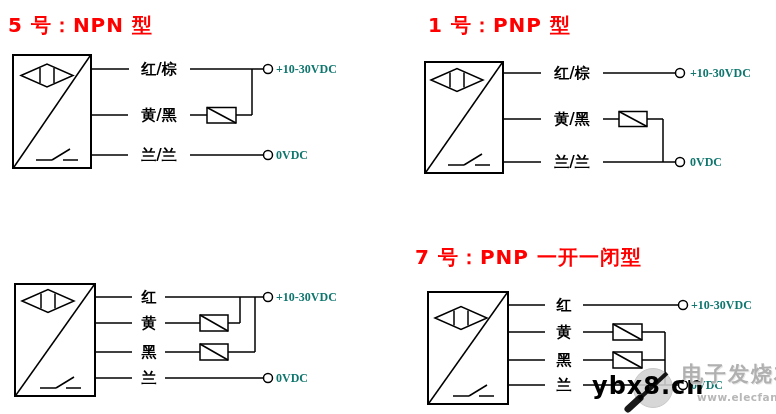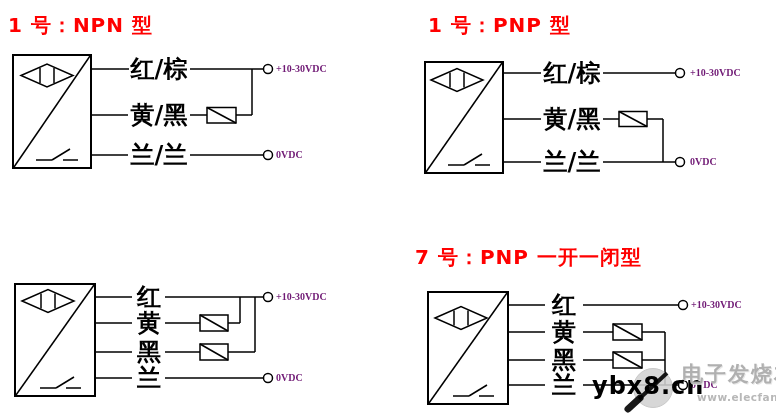--- a/index.html
+++ b/index.html
@@ -2,23 +2,23 @@
 <html><head>
 <meta charset="utf-8">
 <style>
   html,body{margin:0;padding:0;background:#fff;}
   .stage{position:relative;width:776px;height:414px;background:#ffffff;overflow:hidden;
          font-family:"DejaVu Sans","Liberation Sans",sans-serif;}
   .stage svg{position:absolute;left:0;top:0;}
   .abs{position:absolute;white-space:nowrap;}
   .title{color:#ff0000;font-weight:bold;font-size:20px;letter-spacing:1px;
          font-family:"DejaVu Sans",sans-serif;}
-  .wire-label{color:#000;font-weight:bold;font-size:24px;line-height:24px;
+  .wire-label{color:#000;font-weight:bold;font-size:15px;line-height:24px;
               transform:translateX(-50%);font-family:"DejaVu Sans",sans-serif;}
-  .term{color:#701a75;font-weight:bold;font-size:10px;line-height:16px;
+  .term{color:#0f766e;font-weight:bold;font-size:12px;line-height:16px;
         font-family:"Liberation Serif","DejaVu Serif",serif;}
   .wm-site{color:#000;font-weight:bold;font-size:24px;letter-spacing:1px;
            font-family:"DejaVu Sans",sans-serif;}
   .wm-brand{color:#b0b0b0;font-weight:bold;font-size:21px;letter-spacing:2px;
             text-shadow:1px 1px 0 #e8e8e8;}
   .wm-url{color:#b8b8b8;font-weight:bold;font-size:10.5px;letter-spacing:0.5px;}
   line,rect.box,rect.load,polygon{stroke:#000;fill:none;}
 </style>
 </head>
 <body>
@@ -174,21 +174,21 @@
       <circle cx="683" cy="385" r="4.5" fill="#fff" stroke-width="1.5"></circle>
     </g>
 
     <g>
       <circle cx="653" cy="388" r="19.5" fill="#d2d2d2" stroke="#c0c0c0" stroke-width="1" opacity="0.88"></circle>
       <line x1="639" y1="399" x2="667" y2="373" stroke="#ffffff" stroke-width="4" opacity="0.9"></line>
       <line x1="640" y1="398" x2="628" y2="409" stroke="#c4c4c4" stroke-width="7" stroke-linecap="round" opacity="0.9"></line>
     </g>
   </svg>
 
-  <div class="abs title" style="left:8px;top:12px">1 号：NPN 型</div>
+  <div class="abs title" style="left:8px;top:12px">5 号：NPN 型</div>
   <div class="abs title" style="left:428px;top:12px">1 号：PNP 型</div>
   <div class="abs title" style="left:415px;top:244px">7 号：PNP 一开一闭型</div>
 
   <div class="abs wire-label" style="left:159px;top:57px">红/棕</div>
   <div class="abs wire-label" style="left:159px;top:103px">黄/黑</div>
   <div class="abs wire-label" style="left:159px;top:143px">兰/兰</div>
   <div class="abs term" style="left:276px;top:61px">+10-30VDC</div>
   <div class="abs term" style="left:276px;top:147px">0VDC</div>
 
   <div class="abs wire-label" style="left:572px;top:61px">红/棕</div>

